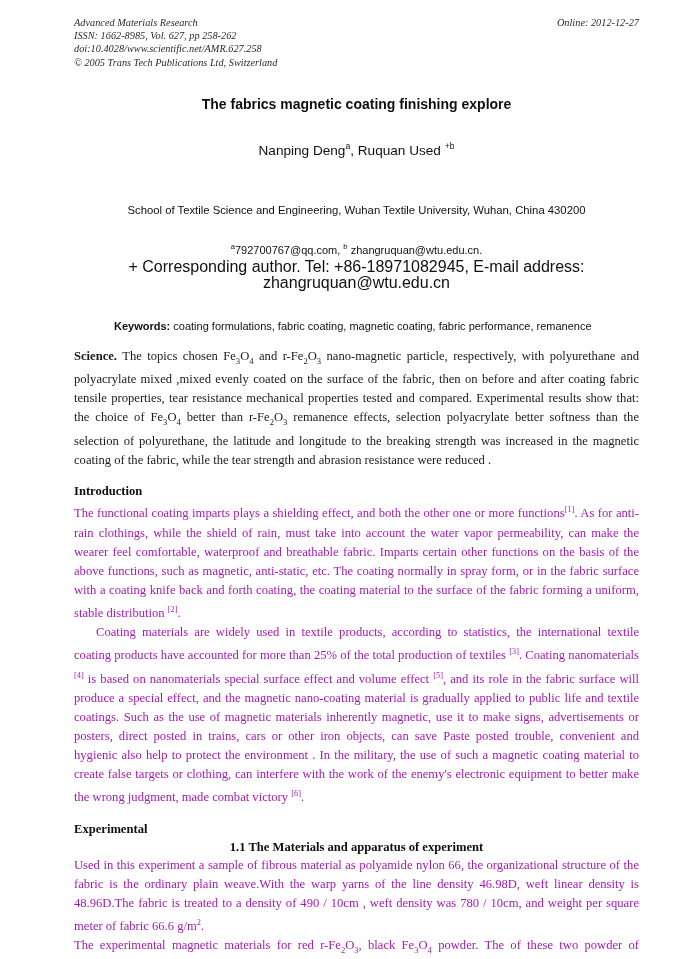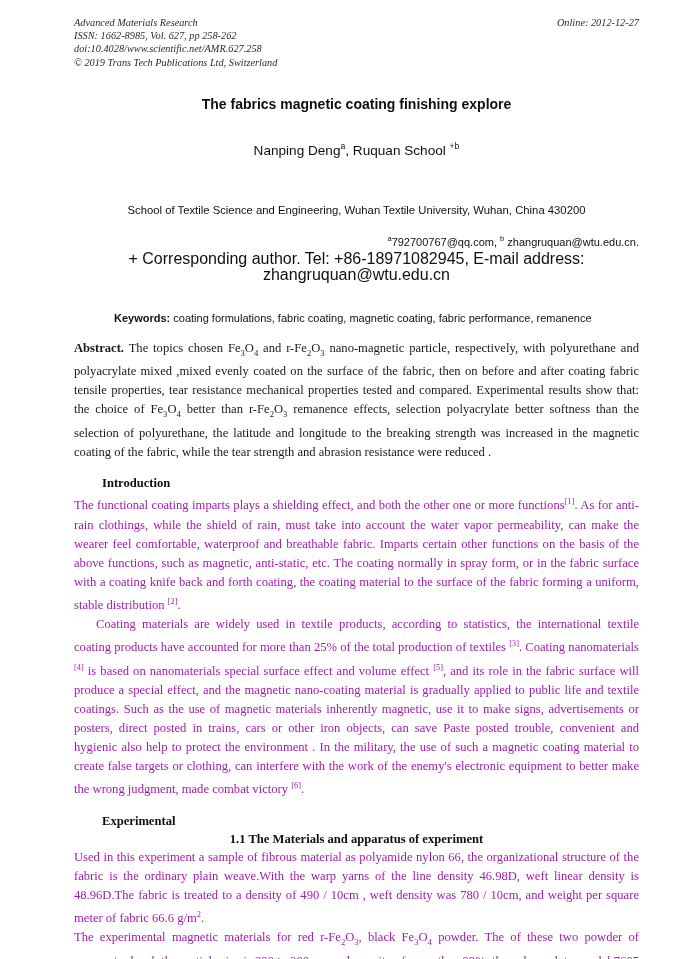--- a/index.html
+++ b/index.html
@@ -71,25 +71,25 @@
   
   .affiliation {
     text-align: center;
     font-family: "Liberation Sans", "DejaVu Sans", sans-serif;
     font-size: 11.3px;
     line-height: 15px;
     margin-top: 44px;
     color: #101010;
   }
   .emails {
-    text-align: right;
+    text-align: center;
     font-family: "Liberation Sans", "DejaVu Sans", sans-serif;
     font-size: 11px;
     line-height: 16.5px;
-    margin-top: 13px;
+    margin-top: 21px;
     color: #101010;
   }
   .emails sup { font-size: 7.6px; vertical-align: super; }
   .corresponding {
     text-align: center;
     font-family: "Liberation Sans", "DejaVu Sans", sans-serif;
     font-size: 16px;
     line-height: 16.5px;
     margin-top: 1px;
     color: #101010;
@@ -116,21 +116,20 @@
     color: #1a1a1a;
   }
   .abstract .ab-label { font-weight: bold; }
 
   .section-heading {
     font-weight: bold;
     font-size: 12.6px;
     line-height: 18px;
     margin-top: 12px;
     color: #0f0f0f;
-    margin-left: 28px;
   }
   .sub-heading {
     font-weight: bold;
     font-size: 12.6px;
     line-height: 18px;
     color: #0f0f0f;
     text-align: center;
   }
   p.body-para {
     margin: 0;
@@ -151,45 +150,45 @@
 </head>
 <body>
 
 <div class="page">
 
   <div class="journal-header">
     <div class="hdr-left">
       <div class="hdr-line">Advanced Materials Research</div>
       <div class="hdr-line">ISSN: 1662-8985, Vol. 627, pp 258-262</div>
       <div class="hdr-line">doi:10.4028/www.scientific.net/AMR.627.258</div>
-      <div class="hdr-line">© 2019 Trans Tech Publications Ltd, Switzerland</div>
+      <div class="hdr-line">© 2005 Trans Tech Publications Ltd, Switzerland</div>
     </div>
     <div class="online-date">Online: 2012-12-27</div>
   </div>
 
   <div class="paper-title">The fabrics magnetic coating finishing explore</div>
 
   <div class="authors">
-    <span>Nanping Deng</span><sup>a</sup><span>, </span><span>Ruquan School</span> <sup>+b</sup>
+    <span>Nanping Deng</span><sup>a</sup><span>, </span><span>Ruquan Used</span> <sup>+b</sup>
   </div>
 
   <div class="affiliation">School of Textile Science and Engineering, Wuhan Textile University, Wuhan, China 430200</div>
 
   <div class="emails">
     <sup>a</sup><span>792700767@qq.com,</span> <sup>b</sup> <span>zhangruquan@wtu.edu.cn.</span>
   </div>
   <div class="corresponding">+ Corresponding author. Tel: +86-18971082945, E-mail address: zhangruquan@wtu.edu.cn</div>
 
   <div class="keywords">
     <span class="kw-label">Keywords:</span>
     <span>coating formulations, fabric coating, magnetic coating, fabric performance, remanence</span>
   </div>
 
   <div class="abstract">
-    <span class="ab-label">Abstract.</span>
+    <span class="ab-label">Science.</span>
     <span>The topics chosen </span><span class="nowrapseg"><span>Fe</span><sub>3</sub><span>O</span><sub>4</sub></span><span> and r-</span><span class="nowrapseg"><span>Fe</span><sub>2</sub><span>O</span><sub>3</sub></span><span> nano-magnetic particle, respectively, with polyurethane and polyacrylate mixed ,mixed evenly coated on the surface of the fabric, then on before and after coating fabric tensile properties, tear resistance mechanical properties tested and compared. Experimental results show that: the choice of </span><span class="nowrapseg"><span>Fe</span><sub>3</sub><span>O</span><sub>4</sub></span><span> better than r-</span><span class="nowrapseg"><span>Fe</span><sub>2</sub><span>O</span><sub>3</sub></span><span> remanence effects, selection polyacrylate better softness than the selection of polyurethane, the latitude and longitude to the breaking strength was increased in the magnetic coating of the fabric, while the tear strength and abrasion resistance were reduced .</span>
   </div>
 
   <div class="section-heading">Introduction</div>
 
   <p class="body-para">
     <span>The functional coating imparts plays a shielding effect, and both the other one or more functions</span><sup class="cite">[1]</sup><span>. As for anti-rain clothings, while the shield of rain, must take into account the water vapor permeability, can make the wearer feel comfortable, waterproof and breathable fabric. Imparts certain other functions on the basis of the above functions, such as magnetic, anti-static, etc. The coating normally in spray form, or in the fabric surface with a coating knife back and forth coating, the coating material to the surface of the fabric forming a uniform, stable distribution </span><sup class="cite">[2]</sup><span>.</span>
   </p>
 
   <p class="body-para indent">

